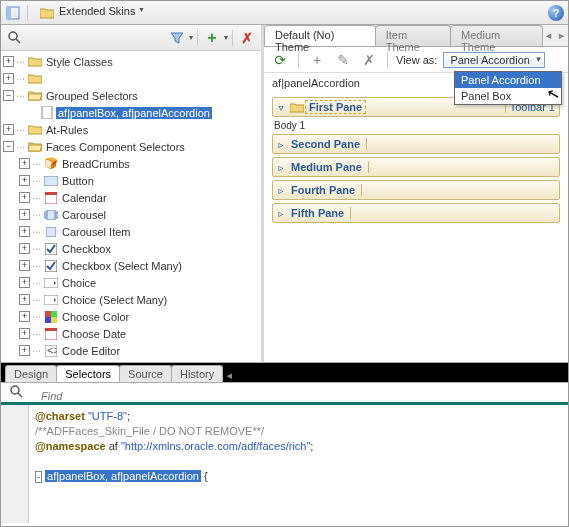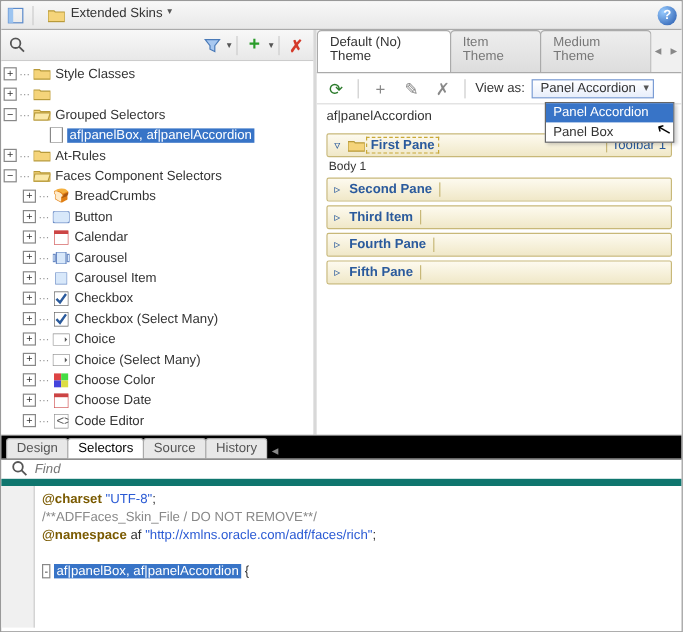--- a/index.html
+++ b/index.html
@@ -17,21 +17,21 @@
 .tree{flex:1;overflow:auto;background:#fff;padding:2px 0}
 .trow{display:flex;align-items:center;height:17px;padding-left:2px;gap:1px;white-space:nowrap}
 .exp{width:11px;height:11px;border:1px solid #888;display:flex;align-items:center;justify-content:center;font-size:9px;line-height:1;color:#333;background:#fff}
 .exp.none{border:none}
 .dot{width:11px;text-align:center;color:#999;font-size:9px}
 .ticon{width:16px;height:14px;display:flex;align-items:center;justify-content:center;font-size:11px}
 .folder{color:#c9a83a}
 .tlabel{padding:0 2px}
 .tlabel.sel{background:#3874c7;color:#fff}
 .rightpane{flex:1;display:flex;flex-direction:column;background:#fff;position:relative}
-.tabs{height:36px;display:flex;background:#f0f0f0;border-bottom:1px solid #aaa}
+.tabs{height:22px;display:flex;background:#f0f0f0;border-bottom:1px solid #aaa}
 .tab{padding:3px 10px;border:1px solid #aaa;border-bottom:none;margin-right:-1px;background:linear-gradient(#eee,#ddd);color:#777;border-top-left-radius:4px;border-top-right-radius:4px}
 .tab.active{background:#fff;color:#333;position:relative;z-index:1}
 .tabnav{width:14px;display:flex;align-items:center;justify-content:center;color:#888}
 .rtoolbar{height:26px;display:flex;align-items:center;padding:0 6px;gap:6px;border-bottom:1px solid #ddd;position:relative}
 .rtoolbar .lbl{color:#333}
 .combo{border:1px solid #7a9cd4;background:linear-gradient(#fff,#e8eefb);padding:1px 14px 1px 6px;position:relative;min-width:100px}
 .combo::after{content:"▾";position:absolute;right:3px;top:1px;font-size:9px;color:#555}
 .ddlist{position:absolute;top:24px;right:6px;border:1px solid #666;background:#fff;min-width:108px;z-index:5;box-shadow:2px 2px 3px rgba(0,0,0,.2)}
 .ddlist div{padding:2px 6px}
 .ddlist .hl{background:#3874c7;color:#fff}
@@ -41,21 +41,21 @@
 .phdr{display:flex;align-items:center;border:1px solid #c8b878;background:linear-gradient(#fdfaef,#f0e8c8);height:20px;border-radius:2px}
 .phdr .arr{width:16px;text-align:center;color:#2a5a9c;font-size:10px}
 .phdr .tt{color:#2a5a9c;font-weight:bold;padding:0 2px}
 .phdr .tb{margin-left:auto;padding:0 4px;color:#2a5a9c;border-left:1px solid #c8b878}
 .first .tt{border:1px dashed #c8a838;padding:0 3px}
 .bodylbl{font-size:10px;color:#333;padding-left:2px}
 .phdr.closed .tt{border-right:1px solid #c8b878;padding-right:6px}
 .btabs{height:20px;display:flex;align-items:flex-end;background:#000000;border-bottom:1px solid #aaa;padding-left:4px}
 .btab{padding:2px 8px;border:1px solid #aaa;border-bottom:none;margin-right:-1px;background:#e8e8e8;color:#555;border-top-left-radius:3px;border-top-right-radius:3px}
 .btab.active{background:#fff;color:#000}
-.findbar{height:22px;display:flex;align-items:center;padding:0 6px;gap:2px;border-bottom:6px solid #0f766e}
+.findbar{height:22px;display:flex;align-items:flex-end;padding:0 6px;gap:14px;border-bottom:3px solid #0f766e}
 .findbar input{border:none;outline:none;flex:1;font-style:italic;color:#888;font-size:11px}
 .codewrap{display:flex;height:118px}
 .gutter{width:28px;background:#f0f0f0;border-right:1px solid #ccc}
 .code{flex:1;padding:4px 6px;font-family:"Courier New",monospace;font-size:11px;line-height:15px;overflow:hidden}
 .kw{color:#7a5a00;font-weight:bold}
 .cm{color:#888}
 .str{color:#2a5ad4}
 .codesel{background:#3874c7;color:#fff;padding:0 2px}
 svg{display:block}
 .sep{width:1px;height:16px;background:#ccc;margin:0 2px}
@@ -334,21 +334,21 @@
           <span class="tt">First Pane</span>
           <span class="tb">Toolbar 1</span>
         </div>
       <div class="bodylbl">Body 1</div>
       <div class="phdr closed">
           <span class="arr">▹</span>
           <span class="tt">Second Pane</span>
         </div>
       <div class="phdr closed">
           <span class="arr">▹</span>
-          <span class="tt">Third Item</span>
+          <span class="tt">Medium Pane</span>
         </div>
       <div class="phdr closed">
           <span class="arr">▹</span>
           <span class="tt">Fourth Pane</span>
         </div>
       <div class="phdr closed">
           <span class="arr">▹</span>
           <span class="tt">Fifth Pane</span>
         </div>
     </div>

